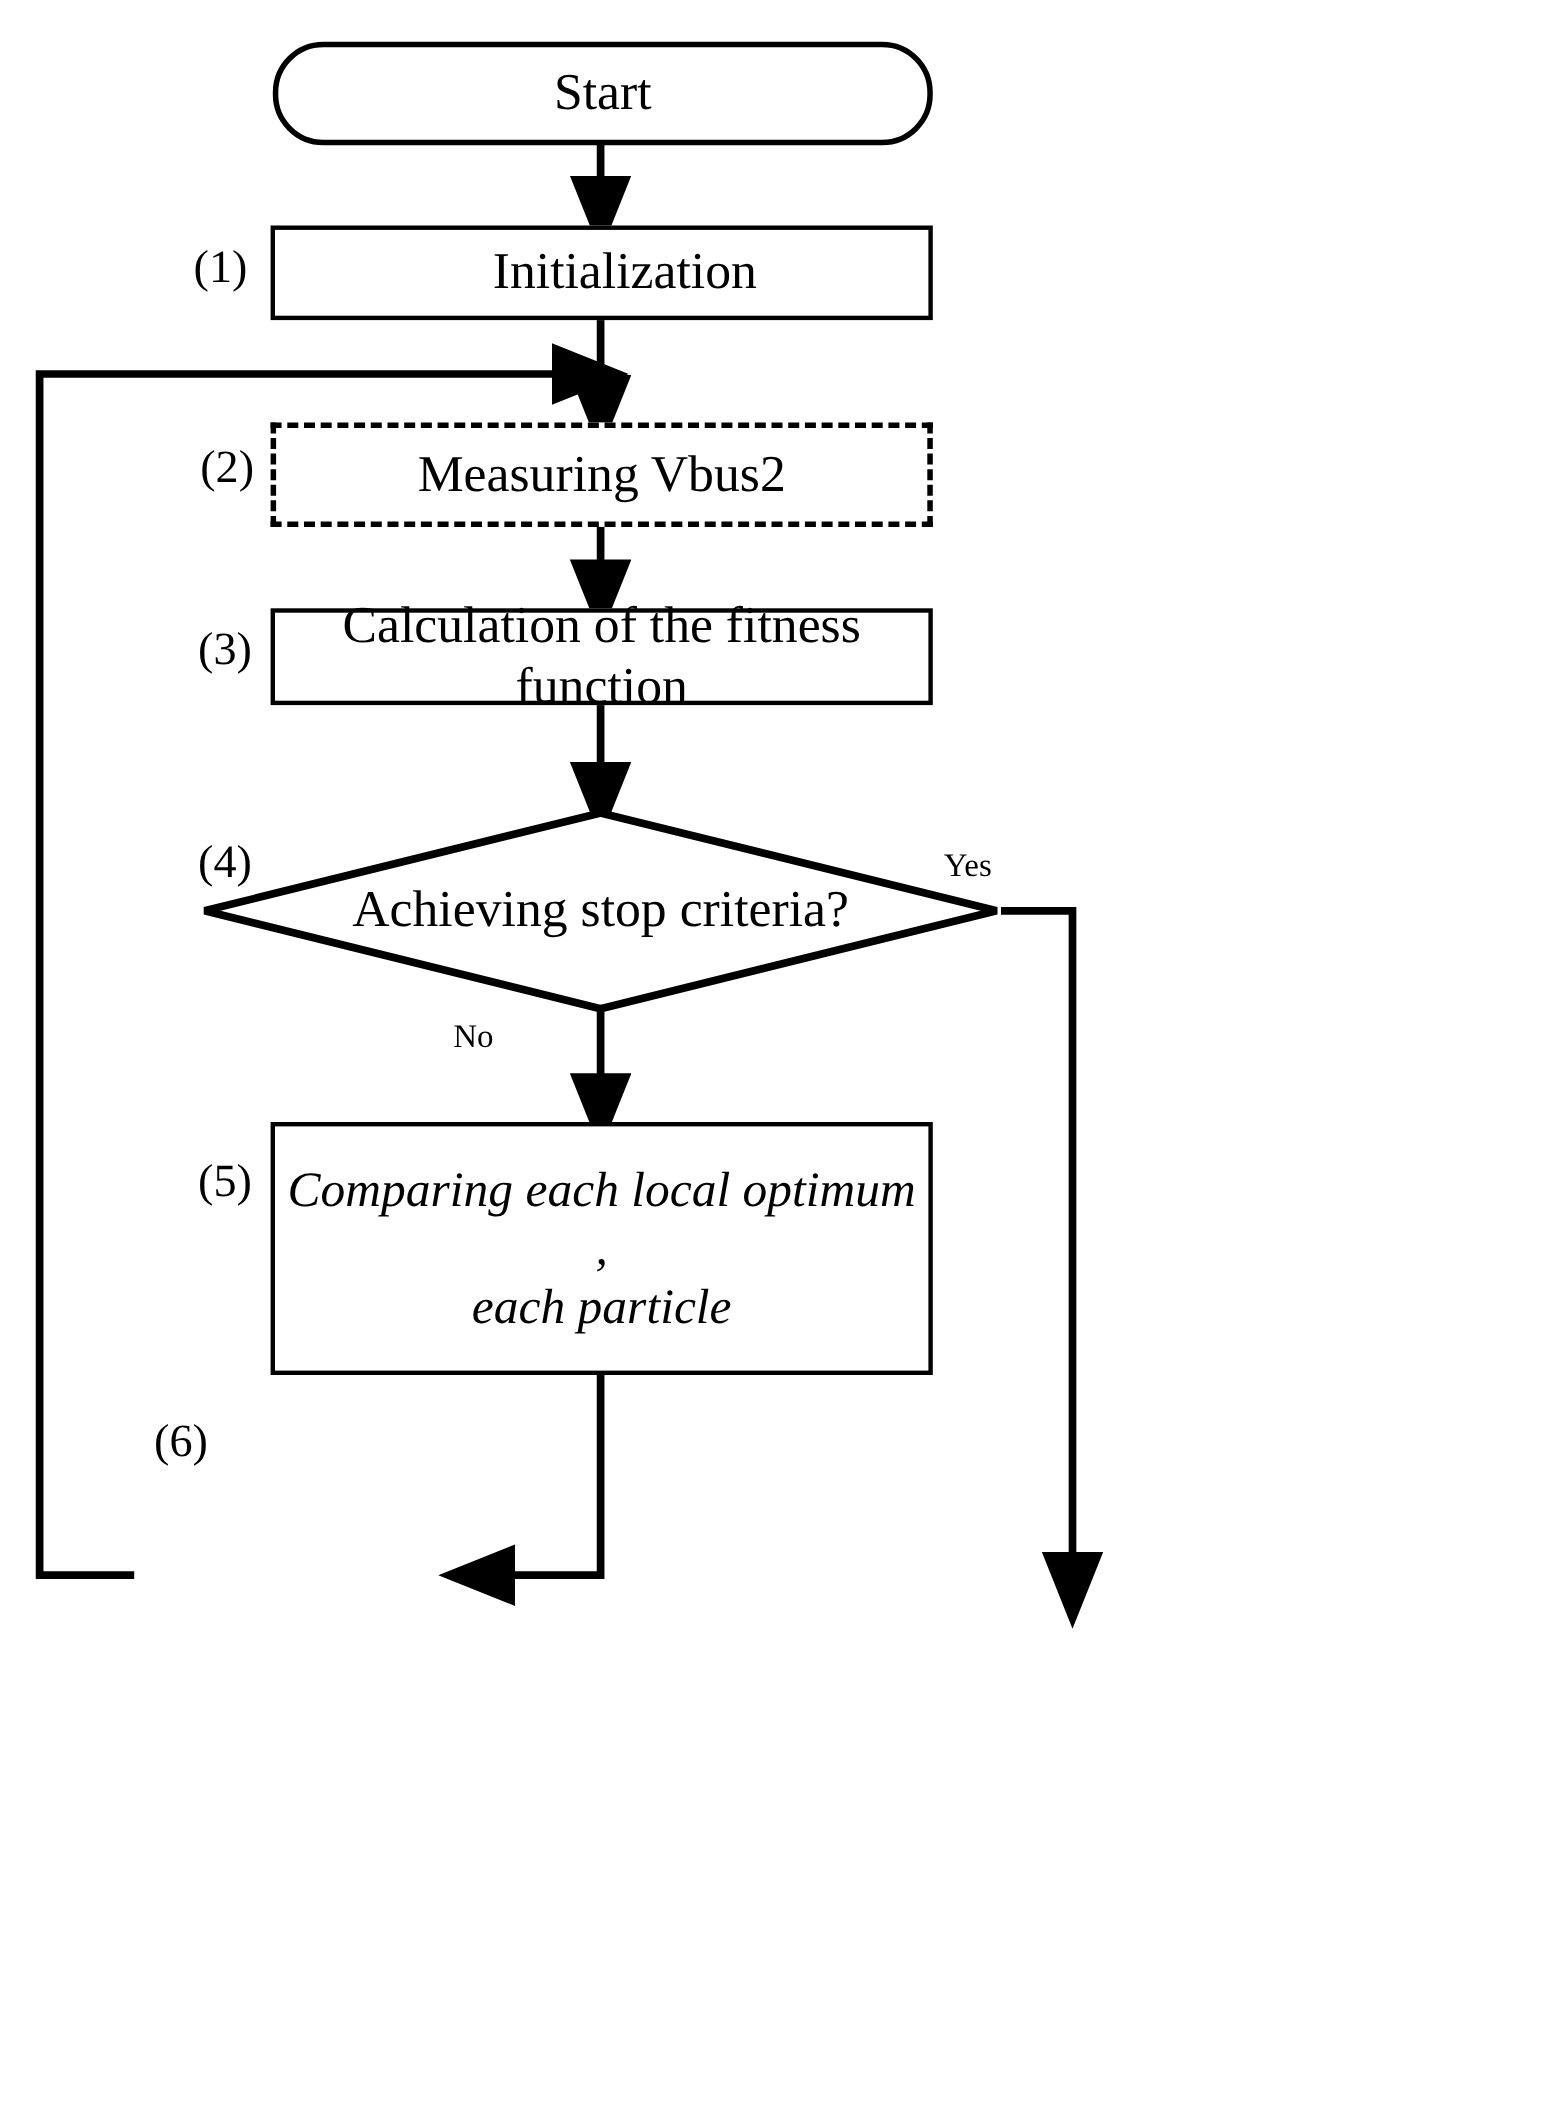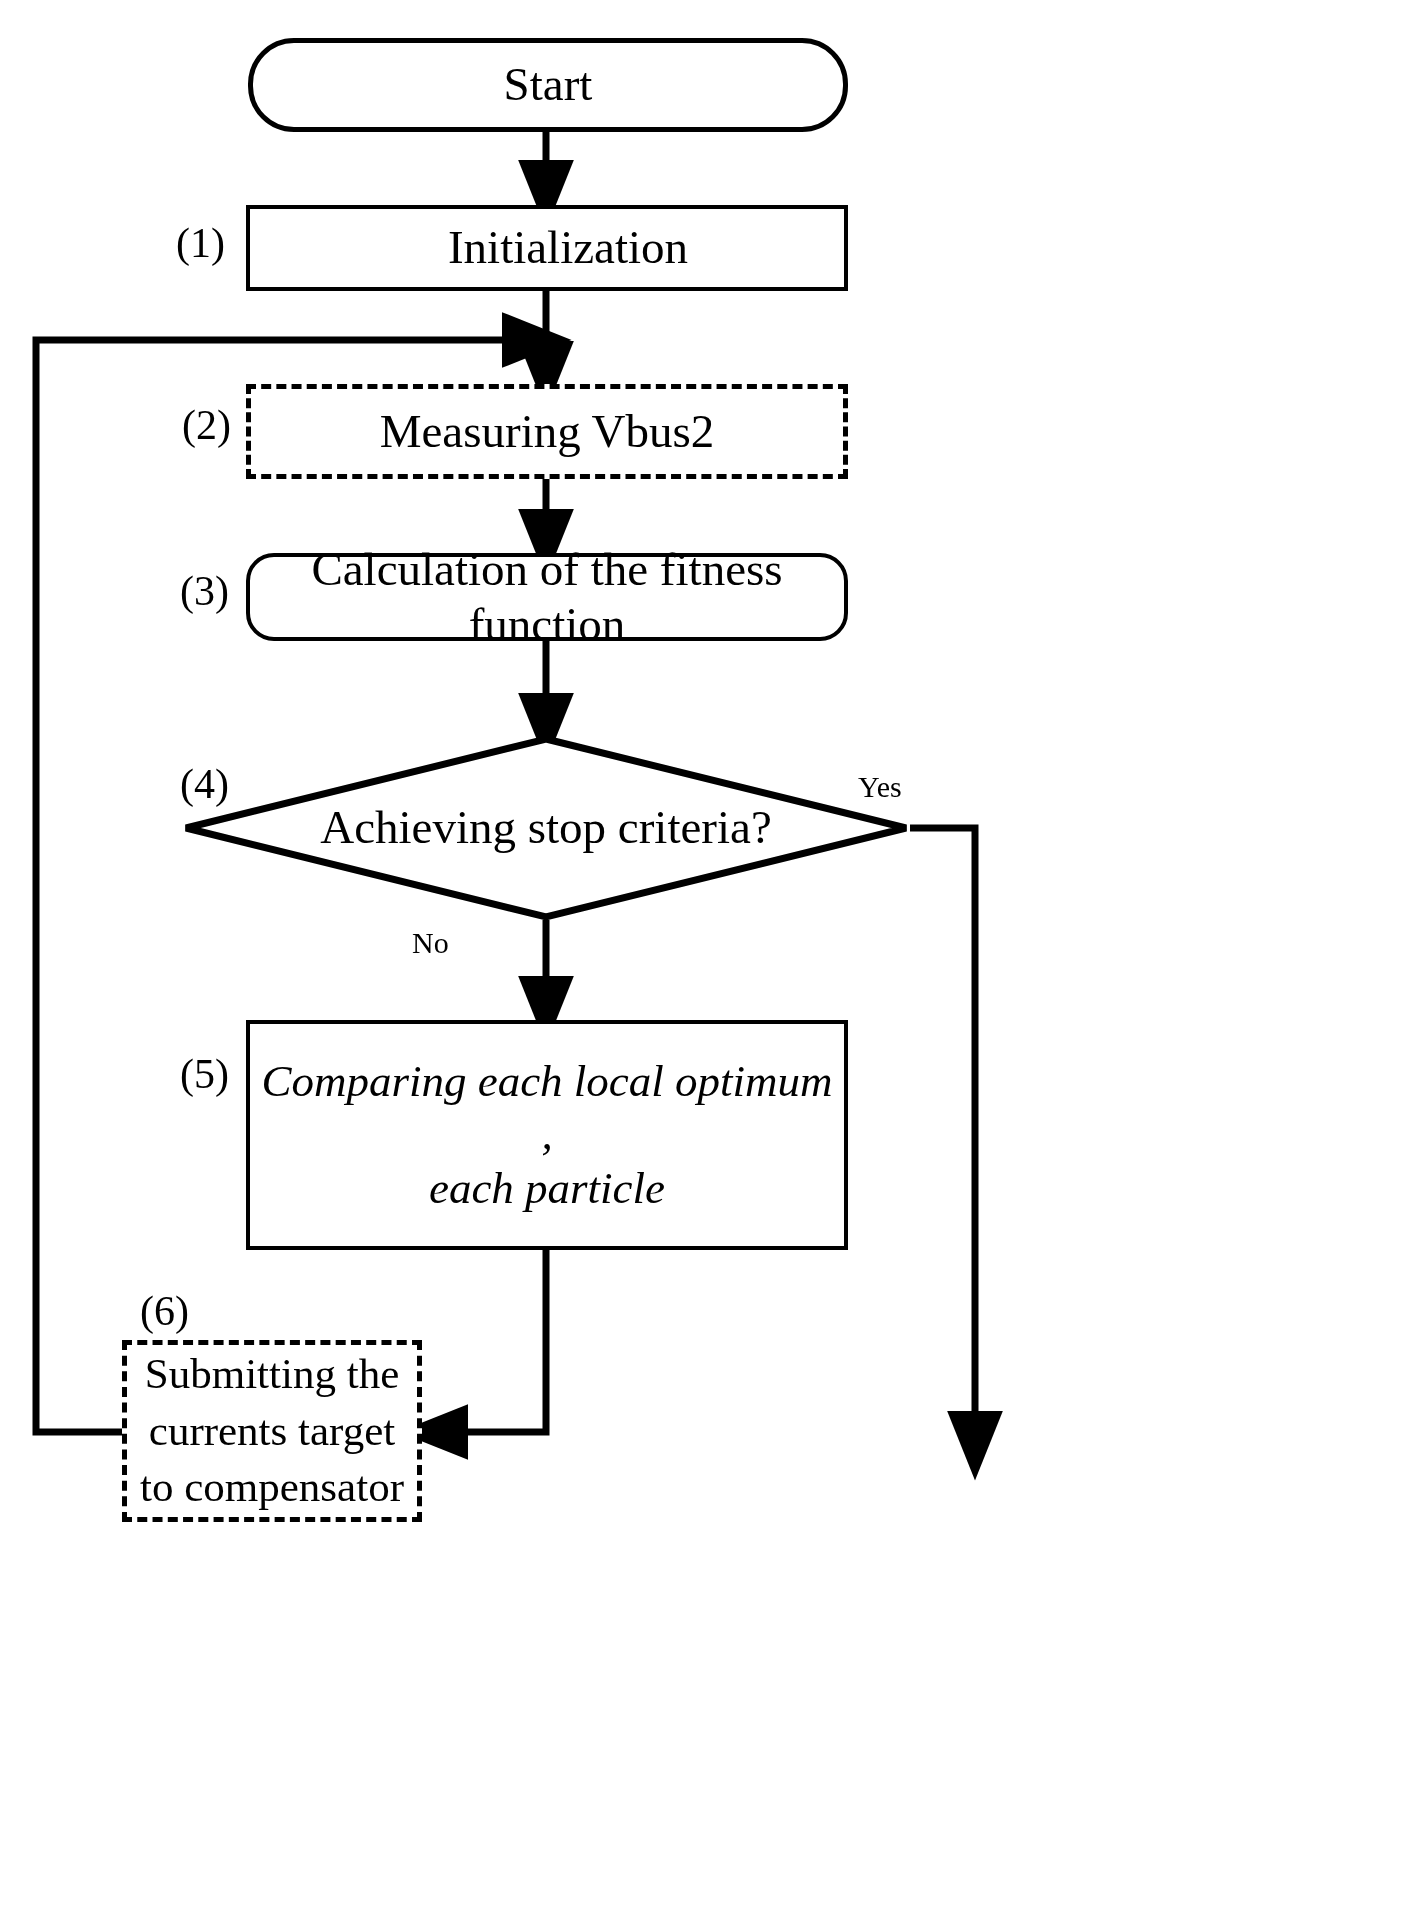--- a/index.html
+++ b/index.html
@@ -75,21 +75,21 @@
   <div class="node proc" style="left:246px;top:205px;width:602px;height:86px;padding-left:42px;">
     <span class="txt t-init">Initialization</span>
   </div>
 
   <div class="steplabel" style="left:182px;top:404px;">(2)</div>
   <div class="node proc dashed" style="left:246px;top:384px;width:602px;height:95px;">
     <span class="txt t-meas">Measuring Vbus2</span>
   </div>
 
   <div class="steplabel" style="left:180px;top:570px;">(3)</div>
-  <div class="node proc" style="left:246px;top:553px;width:602px;height:88px;border-radius:28px;">
+  <div class="node proc" style="left:246px;top:553px;width:602px;height:88px;">
     <span class="txt t-calc">Calculation of the fitness function</span>
   </div>
 
   <div class="steplabel" style="left:180px;top:763px;">(4)</div>
   <div class="diamond-wrap" style="left:182px;top:735px;width:728px;height:186px;">
     <svg width="728" height="186" viewBox="0 0 728 186">
       <polygon points="364,4 724,93 364,182 4,93" fill="#fff" stroke="#000" stroke-width="7"></polygon>
     </svg>
     <div class="diamond-text">
       <span class="txt t-diam">Achieving stop criteria?</span>
@@ -99,20 +99,15 @@
   <div class="edgelabel" style="left:858px;top:772px;">Yes</div>
   <div class="edgelabel" style="left:412px;top:928px;">No</div>
 
   <div class="steplabel" style="left:180px;top:1053px;">(5)</div>
   <div class="node proc" style="left:246px;top:1020px;width:602px;height:230px;flex-direction:column;font-style:italic;">
     <span class="txt t-cmp">Comparing each local optimum ,</span>
     <span class="txt t-cmp">each particle</span>
   </div>
 
   <div class="steplabel" style="left:140px;top:1290px;">(6)</div>
-  <div class="node proc dashed" style="left:122px;top:1340px;width:300px;height:182px;flex-direction:column;">
-    <span class="txt t-sub">Submitting the</span>
-    <span class="txt t-sub">currents target</span>
-    <span class="txt t-sub">to compensator</span>
-  </div>
 
 
 </div>
 
 </body></html>

